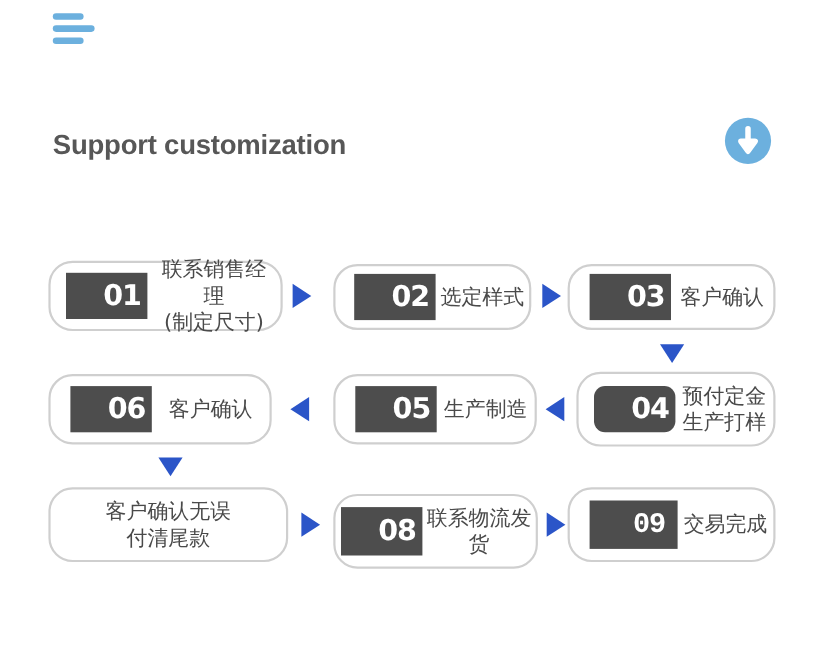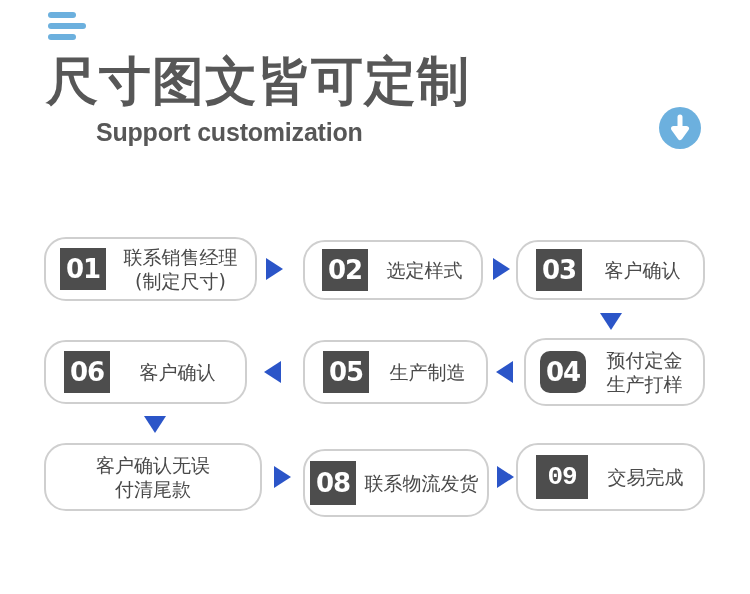--- a/index.html
+++ b/index.html
@@ -45,21 +45,20 @@
     white-space: nowrap;
   }
   #page-subtitle {
     position: absolute;
     left: 48px; top: 118px;
     font-size: 25px;
     font-weight: 700;
     color: #575757;
     letter-spacing: -0.2px;
     white-space: nowrap;
-    margin-left: 48px;
   }
 
   #scroll-down-icon {
     position: absolute;
     left: 659px; top: 107px;
     width: 42px; height: 42px;
     border-radius: 50%;
     background: #6cb0de;
   }
   #scroll-down-icon svg { display: block; }
@@ -80,20 +79,21 @@
     flex: 0 0 auto;
     background: #4d4d4d;
     color: #ffffff;
     font-size: 26px;
     font-weight: 700;
     font-family: "DejaVu Sans", "Liberation Sans", sans-serif;
     letter-spacing: -1px;
     display: flex;
     align-items: center;
     justify-content: center;
+    padding-left: 28px;
   }
   .step-label {
     flex: 1 1 auto;
     text-align: center;
     color: #4a4a4a;
     font-size: 19px;
     line-height: 1.28;
     white-space: pre-line;
     padding: 0 4px;
     font-family: "DejaVu Sans", "Liberation Sans", sans-serif;
@@ -121,21 +121,20 @@
 <body>
 
 <div id="header">
 
   <div id="menu-icon">
     <span class="bar b1"></span>
     <span class="bar b2"></span>
     <span class="bar b3"></span>
   </div>
 
-  <div id="page-title">尺寸图文皆可定制</div>
   <div id="page-subtitle">Support customization</div>
 
   <div id="scroll-down-icon">
     <svg width="42" height="42" viewBox="0 0 42 42" aria-hidden="true">
       <path d="M21 10 L21 23 M14.5 21.5 L21 30.5 L27.5 21.5 Z" fill="#ffffff" stroke="#ffffff" stroke-width="5" stroke-linejoin="round" stroke-linecap="round"></path>
     </svg>
   </div>
 
 </div>
 

